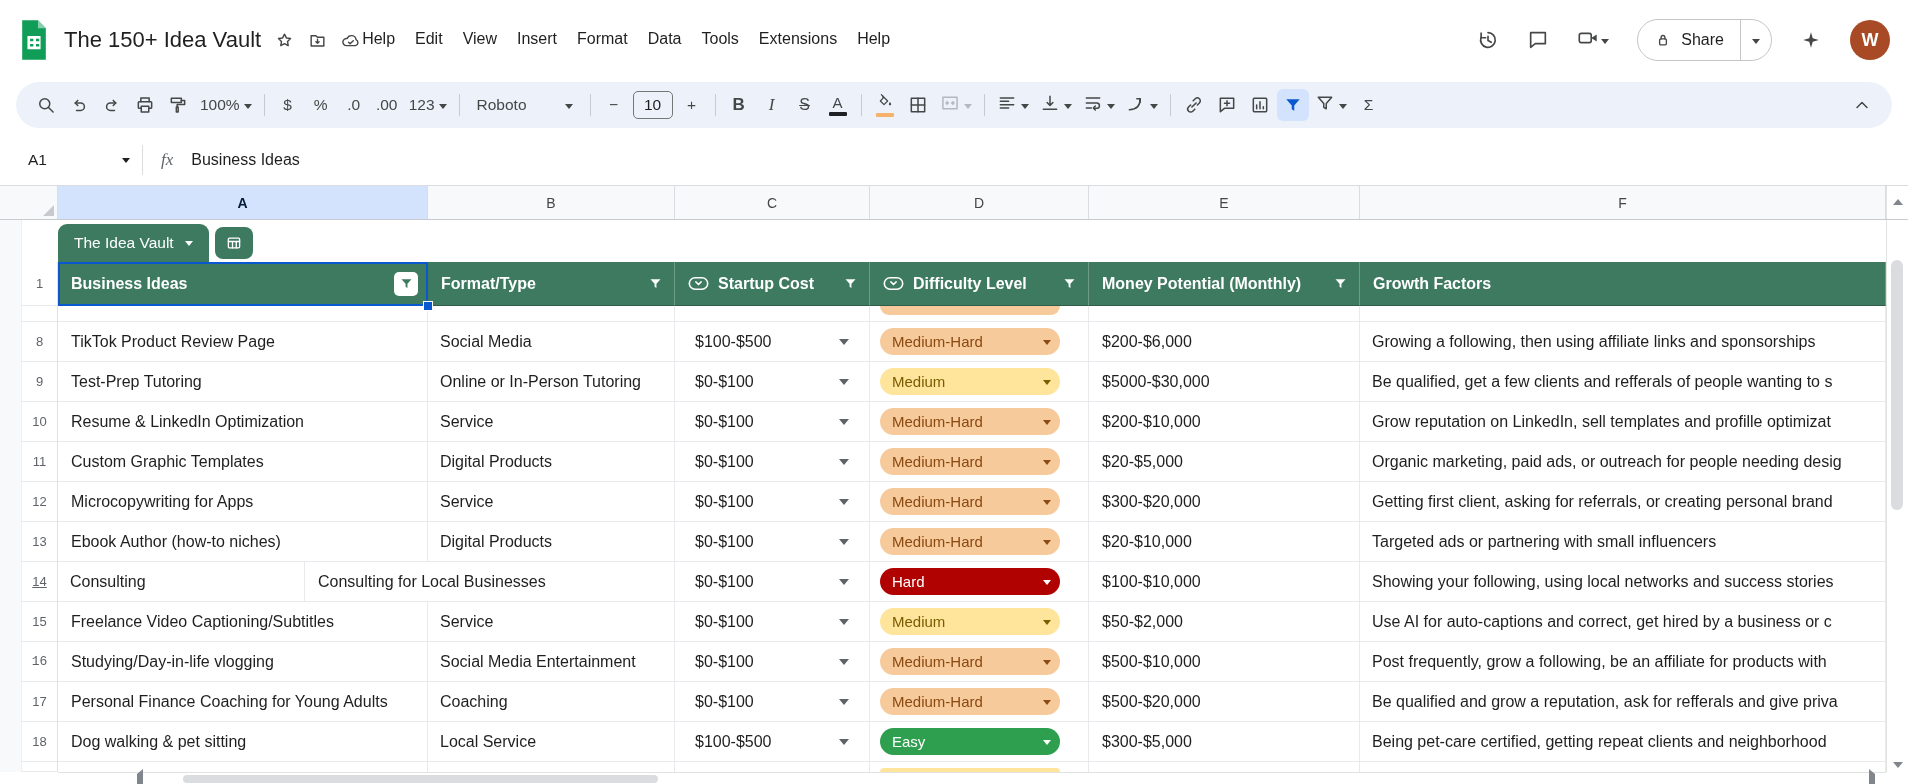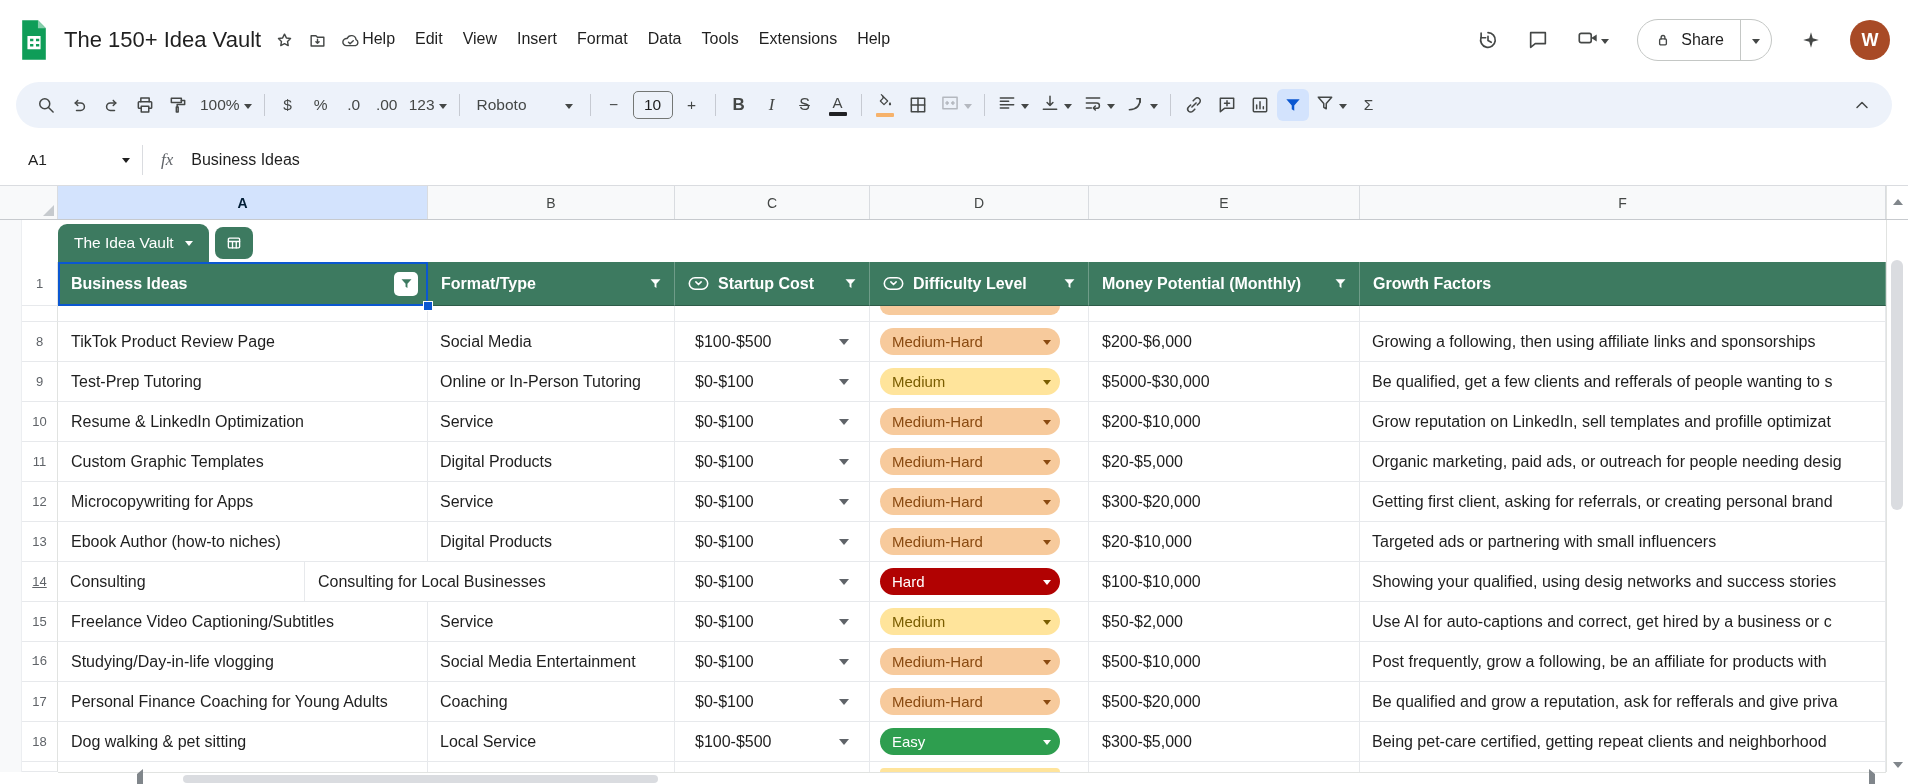--- a/index.html
+++ b/index.html
@@ -615,21 +615,21 @@
         <div class="cell " style="width: 219px; height: 40px;">
           <div class="chip" style="background:#b10202;color:#ffffff">
             <span>Hard</span>
             <span class="crt"></span>
           </div>
         </div>
         <div class="cell pad" style="width: 271px; height: 40px;">
           <span>$100-$10,000</span>
         </div>
         <div class="cell pad-sm" style="width: 526px; height: 40px;">
-          <span>Showing your qualified, using desig networks and success stories</span>
+          <span>Showing your following, using local networks and success stories</span>
         </div>
       </div>
       <div class="grid-row" style="height: 40px;">
         <div class="rnum" style="height: 40px;">15</div>
         <div class="cell pad" style="width: 370px; height: 40px;">
           <span>Freelance Video Captioning/Subtitles</span>
         </div>
         <div class="cell pad-sm" style="width: 247px; height: 40px;">
           <span>Service</span>
         </div>

